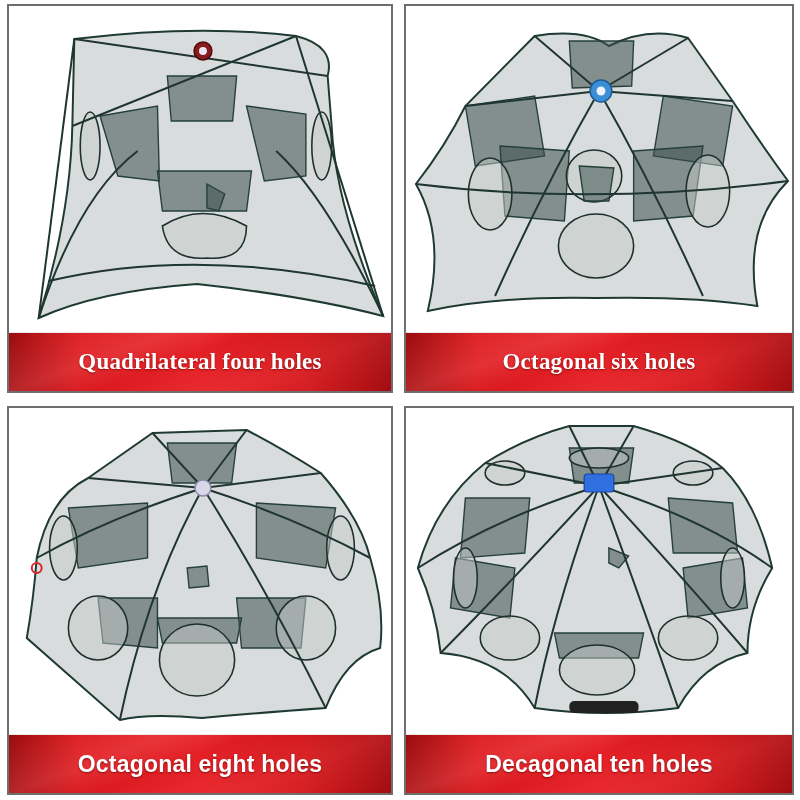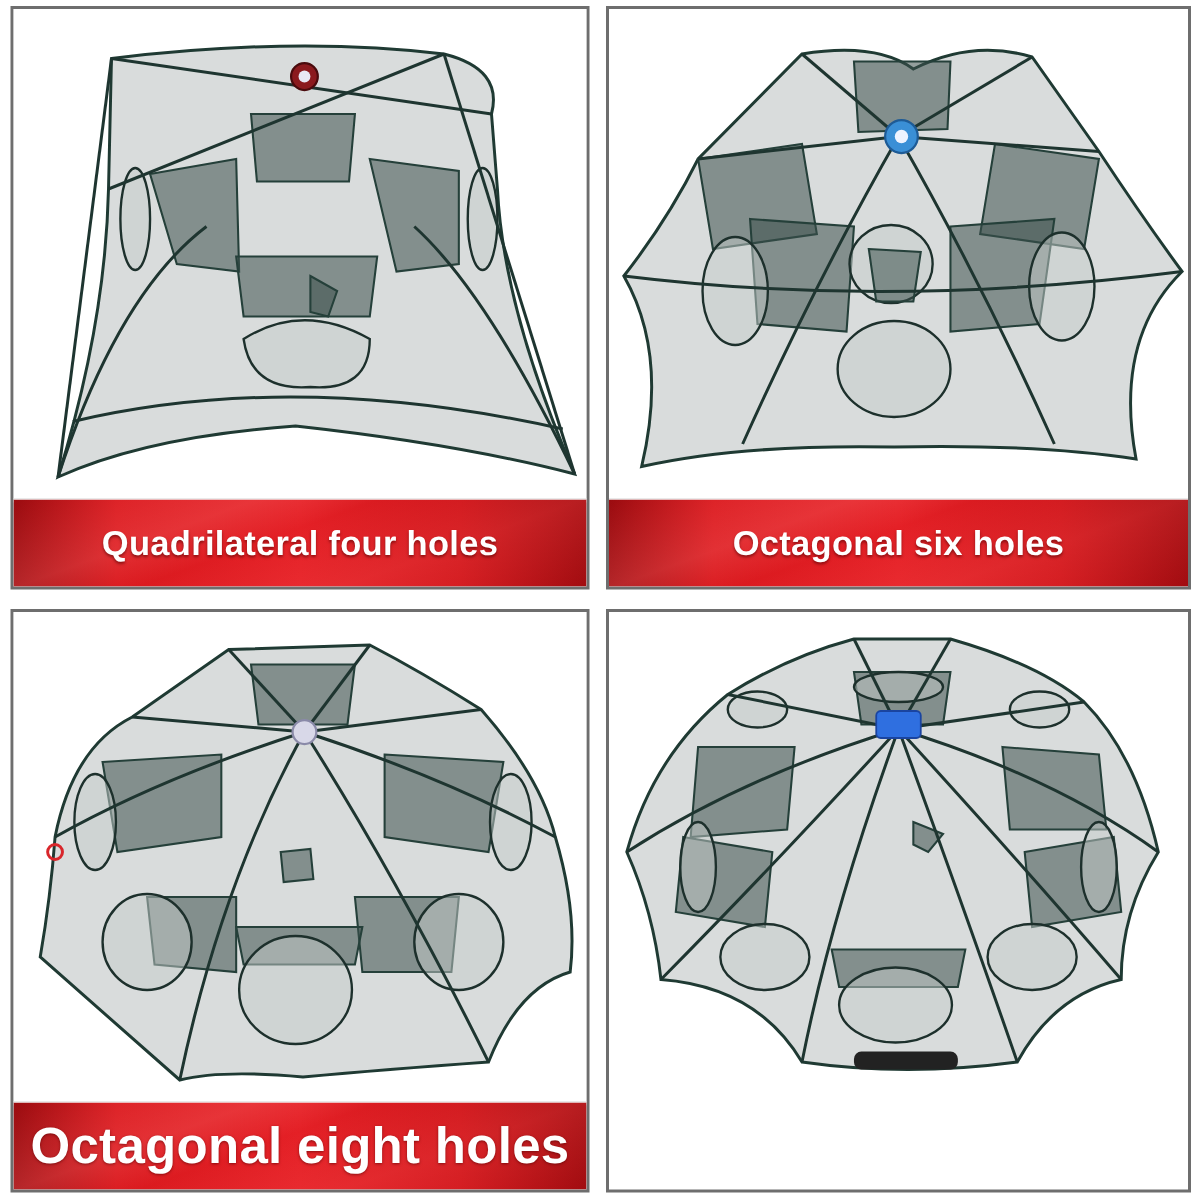--- a/index.html
+++ b/index.html
@@ -10,22 +10,22 @@
   .p3{left:7px;top:406px;}
   .p4{left:404px;top:406px;width:390px;}
   .photo{position:absolute;left:0;top:0;right:0;height:329px;background:#ffffff;}
   .photo svg{width:100%;height:100%;display:block;}
   .banner{position:absolute;left:0;right:0;bottom:0;height:58px;
     background:
       linear-gradient(160deg, rgba(255,255,255,0.0) 0%, rgba(255,120,120,0.25) 30%, rgba(0,0,0,0) 45%, rgba(255,90,90,0.22) 70%, rgba(0,0,0,0) 100%),
       linear-gradient(90deg,#9a0b0f 0%,#d9191e 18%,#e42026 50%,#cf161b 78%,#a10c10 100%);
     border-top:1px solid #e9e9e9;
     display:flex;align-items:center;justify-content:center;}
-  .banner-text{color:#ffffff;font-family:Liberation Sans, sans-serif;font-weight:bold;font-size:23px;letter-spacing:0.2px;text-shadow:0 1px 2px rgba(80,0,0,0.6);white-space:nowrap;}
-  .p3 .banner-text,.p4 .banner-text{font-family:"Liberation Sans","DejaVu Sans",sans-serif;font-size:34px;}
+  .banner-text{color:#ffffff;font-family:Liberation Serif, serif;font-weight:bold;font-size:23px;letter-spacing:0.2px;text-shadow:0 1px 2px rgba(80,0,0,0.6);white-space:nowrap;}
+  .p3 .banner-text,.p4 .banner-text{font-family:"Liberation Sans","DejaVu Sans",sans-serif;font-size:23px;}
   .net{fill:#b9bfbf;fill-opacity:0.55;stroke:#1f3a33;stroke-width:2;}
   .rib{fill:none;stroke:#1e3530;stroke-width:2;}
   .funnel{fill:#3d514c;fill-opacity:0.55;stroke:#25403a;stroke-width:1.4;}
   .ring{fill:#c6cbca;fill-opacity:0.5;stroke:#1d302c;stroke-width:1.6;}
 </style>
 </head>
 <body>
 
 <div class="panel p1">
   <div class="photo">
@@ -144,13 +144,16 @@
       <path class="rib" d="M195,78 Q300,110 370,160"></path>
       <path class="rib" d="M195,78 Q110,170 35,245"></path>
       <path class="rib" d="M195,78 Q280,170 345,245"></path>
       <path class="rib" d="M195,78 Q150,200 130,300"></path>
       <path class="rib" d="M195,78 Q240,200 275,300"></path>
       <line class="rib" x1="195" y1="78" x2="165" y2="18"></line>
       <line class="rib" x1="195" y1="78" x2="230" y2="18"></line>
       <rect x="180" y="66" width="30" height="18" rx="3" fill="#2f6fe0" stroke="#1a44a0" stroke-width="1.2"></rect>
     </svg>
   </div>
+  <div class="banner">
+    <span class="banner-text">Decagonal ten holes</span>
+  </div>
 </div>
 
 </body></html>

